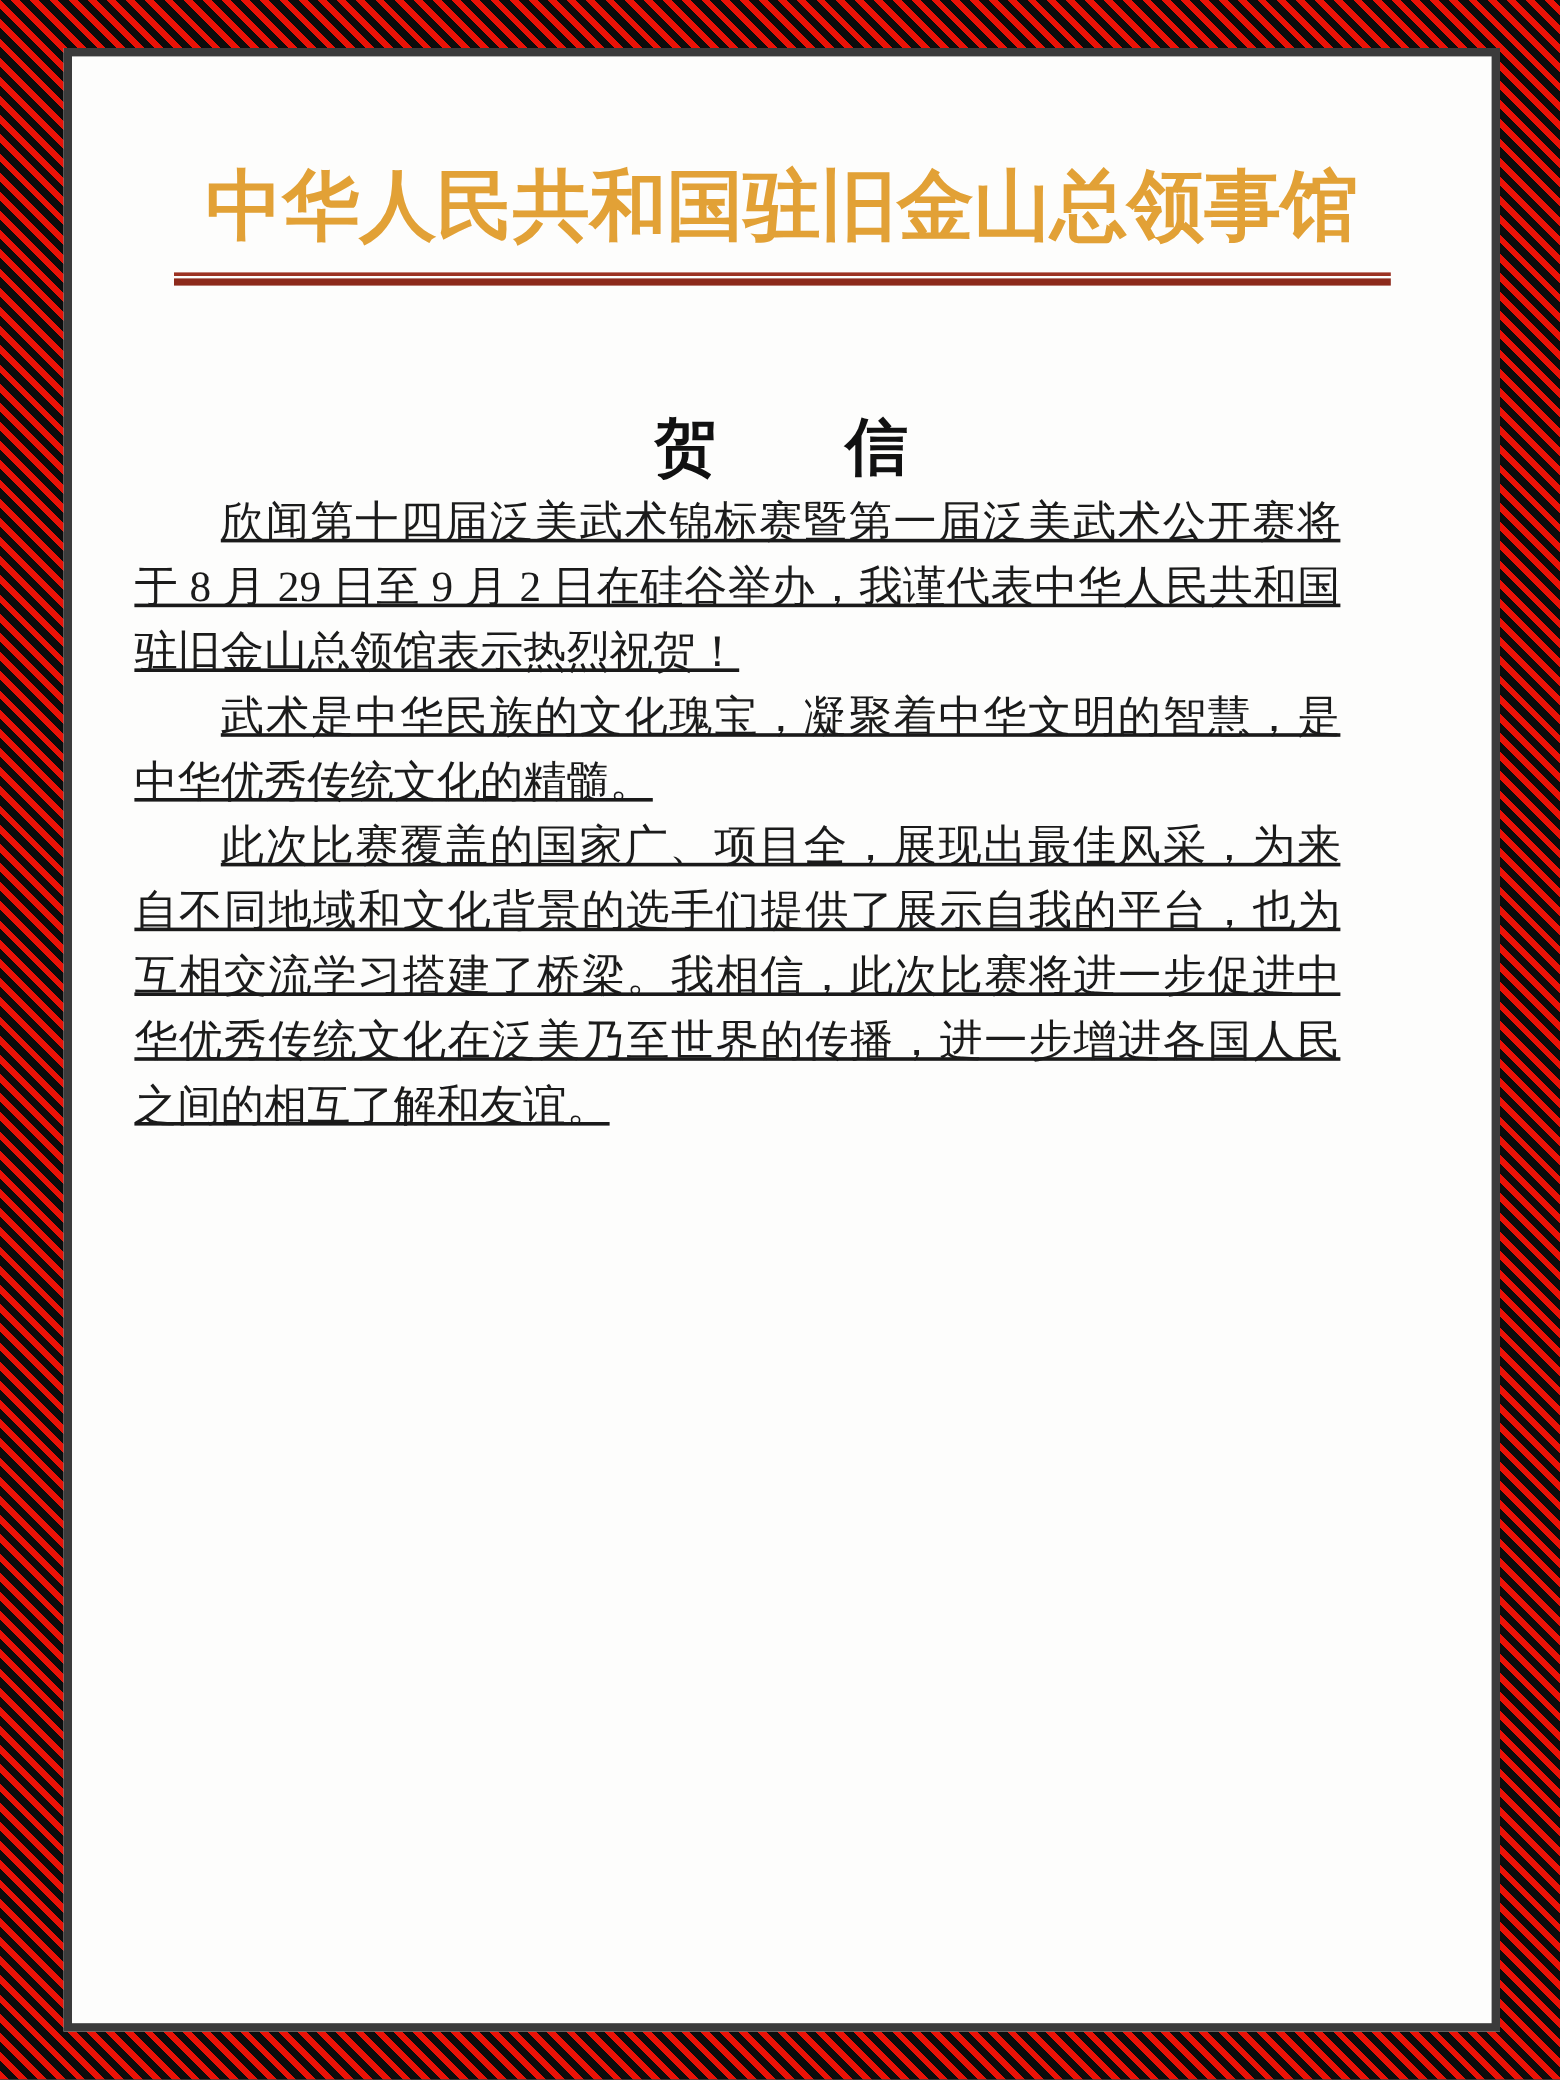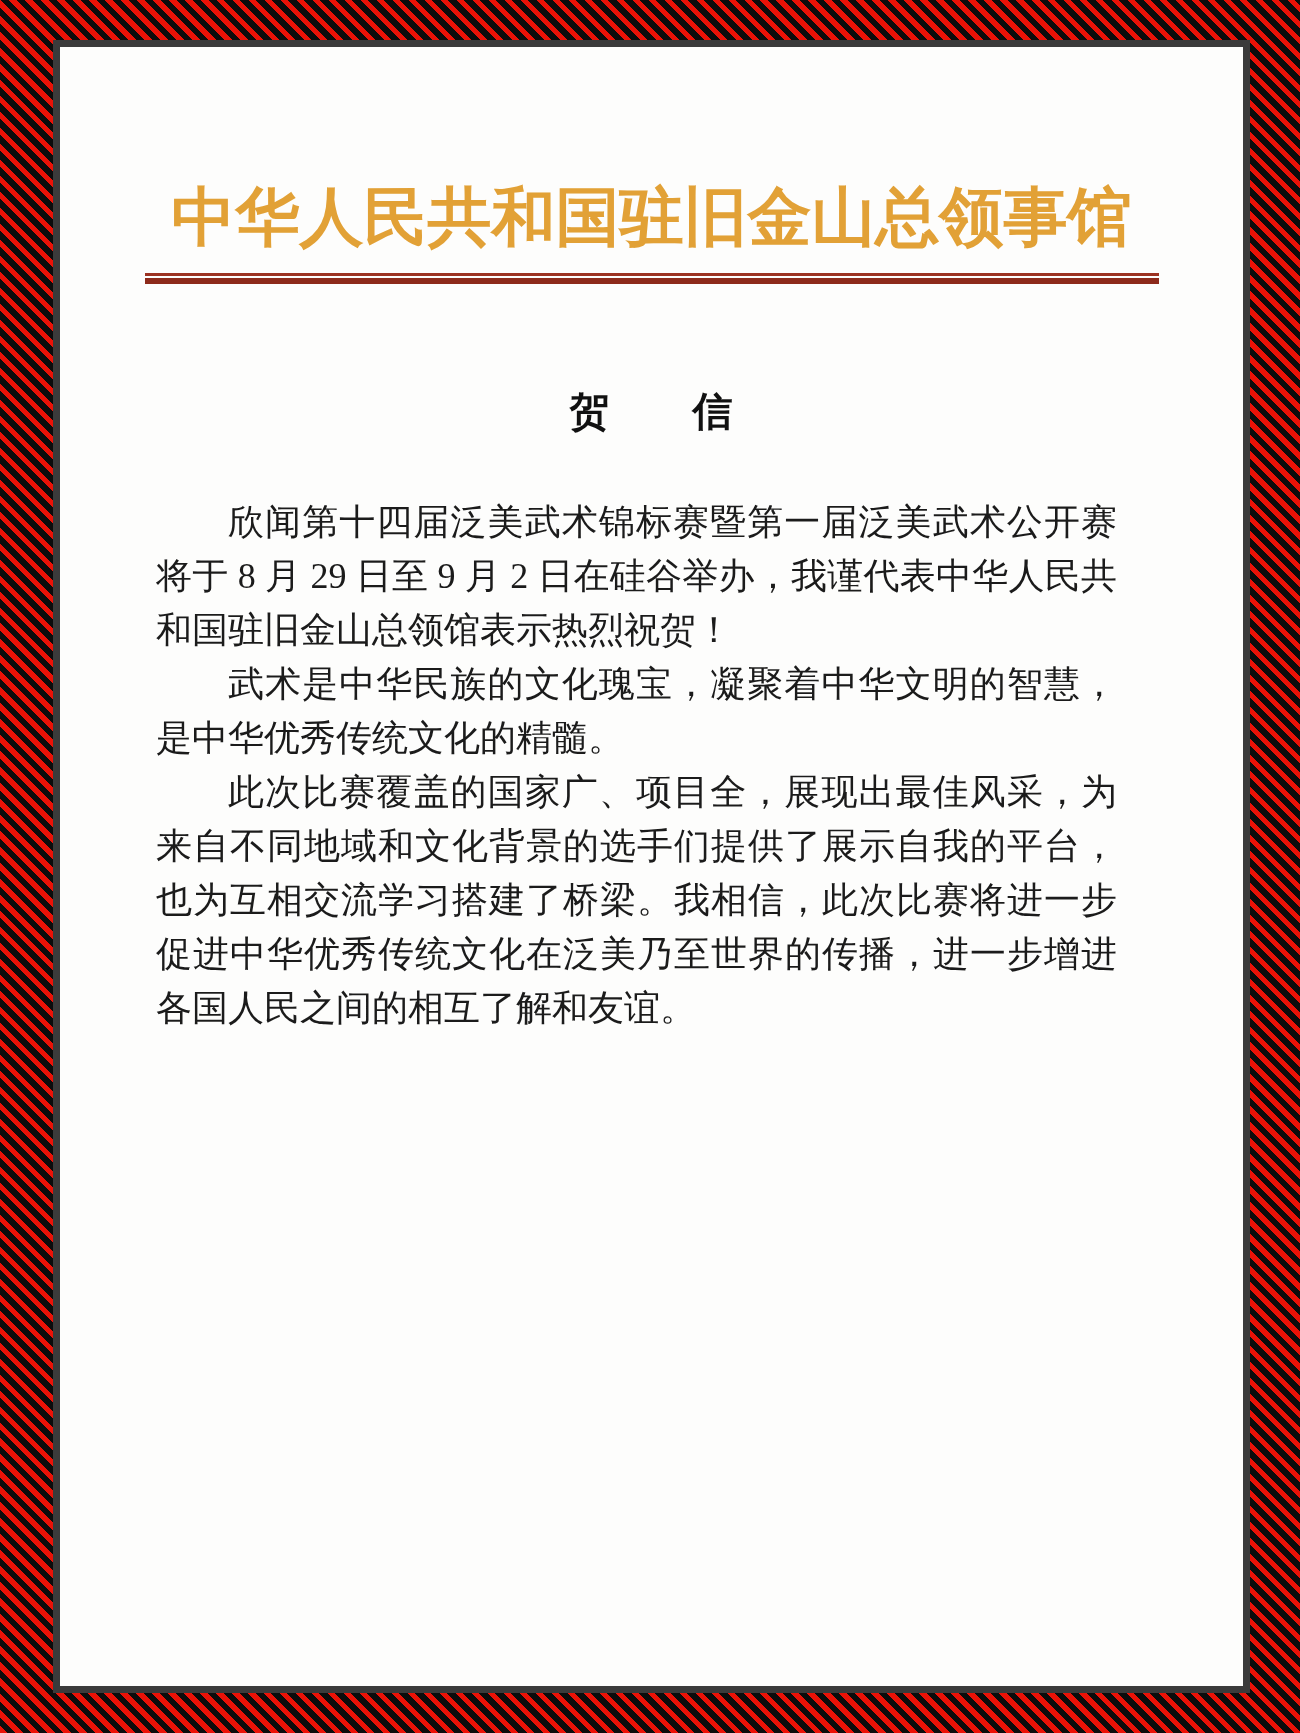--- a/index.html
+++ b/index.html
@@ -15,39 +15,38 @@
     border:7px solid #3b3b3b;
     box-sizing:border-box;
     font-family:"Liberation Serif","DejaVu Serif",serif;
     color:#1a1a1a;
   }
   .letterhead{padding-top:88px;text-align:center;}
   .title-zh{
     font-size:64px;line-height:1.15;font-weight:bold;
     color:#e2a136;letter-spacing:0;
     font-family:"Liberation Serif","DejaVu Serif",serif;
-    margin-top:46px;
   }
   .title-en{
     margin-top:8px;
     font-size:41px;line-height:1.2;font-weight:bold;
     color:#dfa033;letter-spacing:-0.5px;
     font-family:"Liberation Serif","DejaVu Serif",serif;
   }
   .rule{width:1014px;margin:18px auto 0;}
   .rule-thin{height:3px;background:#9c3222;}
   .rule-thick{height:6px;background:#8d2a1b;margin-top:2px;}
   .letter-title{
     margin:100px 0 0 0;
     text-align:center;
     font-family:"Liberation Sans","DejaVu Sans",sans-serif;
-    font-size:40px;font-weight:bold;color:#111;
+    font-size:52px;font-weight:bold;color:#111;
     letter-spacing:1px;
   }
-  .letter-body{margin-top:56px;padding:0 126px 0 96px;}
+  .letter-body{padding:0 126px 0 52px;text-decoration:underline;}
   .letter-body p{
     margin:0;
     font-size:36px;line-height:54px;
     text-align:justify;
     text-indent:2em;
     color:#1b1b1b;
   }
   .closing{margin-top:28px;}
   .signature-wrap{
     text-align:center;position:relative;left:142px;

